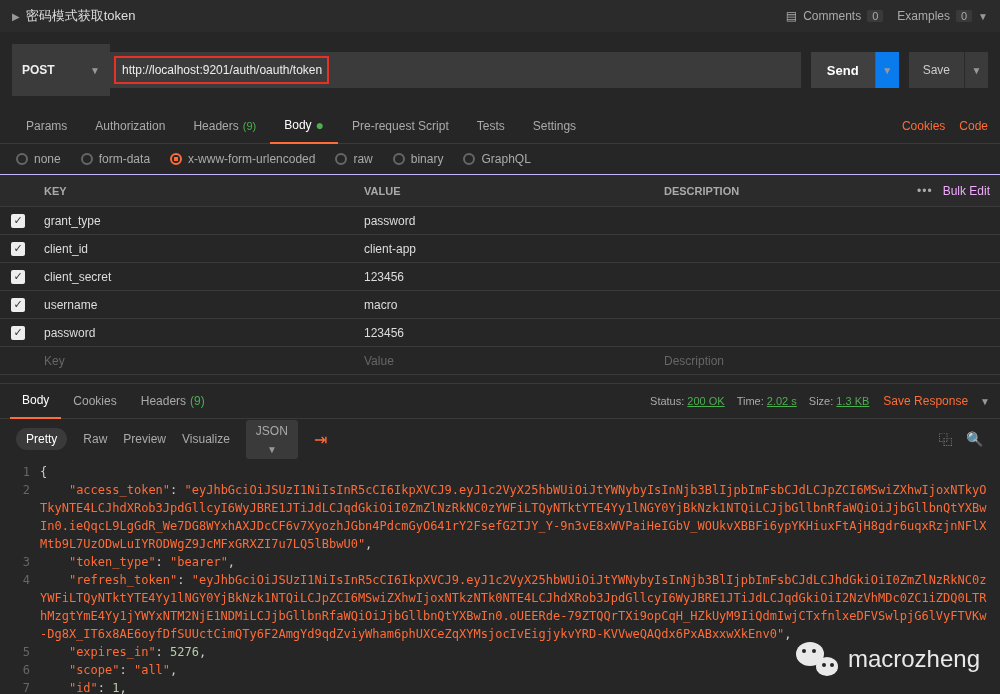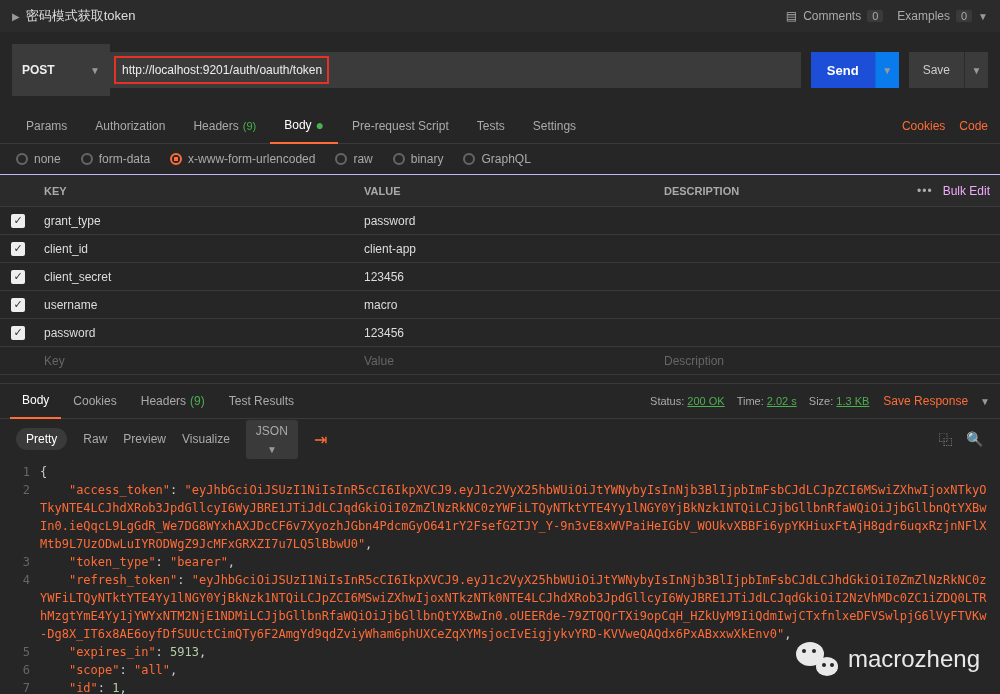--- a/index.html
+++ b/index.html
@@ -62,21 +62,21 @@
 .url-box {
   position: absolute;
   left: 4px; top: 4px; bottom: 4px;
   width: 215px;
   border: 2px solid #e63226;
   padding: 2px 6px;
   display: flex;
   align-items: center;
 }
 .send-btn {
-  background: #1d4ed8;
+  background: #404040;
   color: #fff;
   height: 36px;
   display: flex;
   align-items: center;
   padding: 0 16px;
   font-weight: 600;
   margin-left: 10px;
   font-size: 13px;
 }
 .send-caret {
@@ -414,23 +414,20 @@
   <div class="resp-tab active">
       <span>Body</span>
     </div>
   <div class="resp-tab">
       <span>Cookies</span>
     </div>
   <div class="resp-tab">
     <span>Headers</span>
     <span class="badge-green" style="color:#4caf50">(9)</span>
   </div>
-  <div class="resp-tab">
-      <span>Test Results</span>
-    </div>
   <div class="spacer"></div>
   <div class="resp-meta">
     <span><span>Status:</span> <span class="g">200 OK</span></span>
     <span><span>Time:</span> <span class="g">2.02 s</span></span>
     <span><span>Size:</span> <span class="g">1.3 KB</span></span>
   </div>
   <div class="save-resp">
     <span>Save Response</span>
     <span class="tri">▼</span>
   </div>
@@ -466,21 +463,21 @@
       <div class="code-line">
         <div class="lineno">3</div>
         <div class="code-content">    <span class="str">"token_type"</span><span class="punct">: </span><span class="str">"bearer"</span><span class="punct">,</span></div>
       </div>
       <div class="code-line">
         <div class="lineno">4</div>
         <div class="code-content">    <span class="str">"refresh_token"</span><span class="punct">: </span><span class="str">"eyJhbGciOiJSUzI1NiIsInR5cCI6IkpXVCJ9.eyJ1c2VyX25hbWUiOiJtYWNybyIsInNjb3BlIjpbImFsbCJdLCJhdGkiOiI0ZmZlNzRkNC0zYWFiLTQyNTktYTE4Yy1lNGY0YjBkNzk1NTQiLCJpZCI6MSwiZXhwIjoxNTkzNTk0NTE4LCJhdXRob3JpdGllcyI6WyJBRE1JTiJdLCJqdGkiOiI2NzVhMDc0ZC1iZDQ0LTRhMzgtYmE4Yy1jYWYxNTM2NjE1NDMiLCJjbGllbnRfaWQiOiJjbGllbnQtYXBwIn0.oUEERde-79ZTQQrTXi9opCqH_HZkUyM9IiQdmIwjCTxfnlxeDFVSwlpjG6lVyFTVKw-Dg8X_IT6x8AE6oyfDfSUUctCimQTy6F2AmgYd9qdZviyWham6phUXCeZqXYMsjocIvEigjykvYRD-KVVweQAQdx6PxABxxwXkEnv0"</span><span class="punct">,</span></div>
       </div>
       <div class="code-line">
         <div class="lineno">5</div>
-        <div class="code-content">    <span class="str">"expires_in"</span><span class="punct">: </span><span class="num">5913</span><span class="punct">,</span></div>
+        <div class="code-content">    <span class="str">"expires_in"</span><span class="punct">: </span><span class="num">5276</span><span class="punct">,</span></div>
       </div>
       <div class="code-line">
         <div class="lineno">6</div>
         <div class="code-content">    <span class="str">"scope"</span><span class="punct">: </span><span class="str">"all"</span><span class="punct">,</span></div>
       </div>
       <div class="code-line">
         <div class="lineno">7</div>
         <div class="code-content">    <span class="str">"id"</span><span class="punct">: </span><span class="num">1</span><span class="punct">,</span></div>
       </div>
       <div class="code-line">

